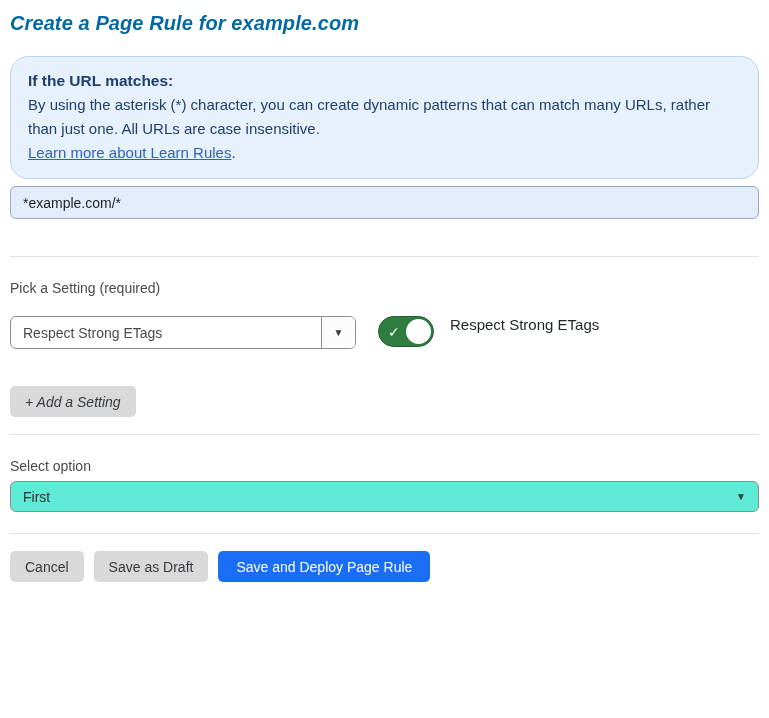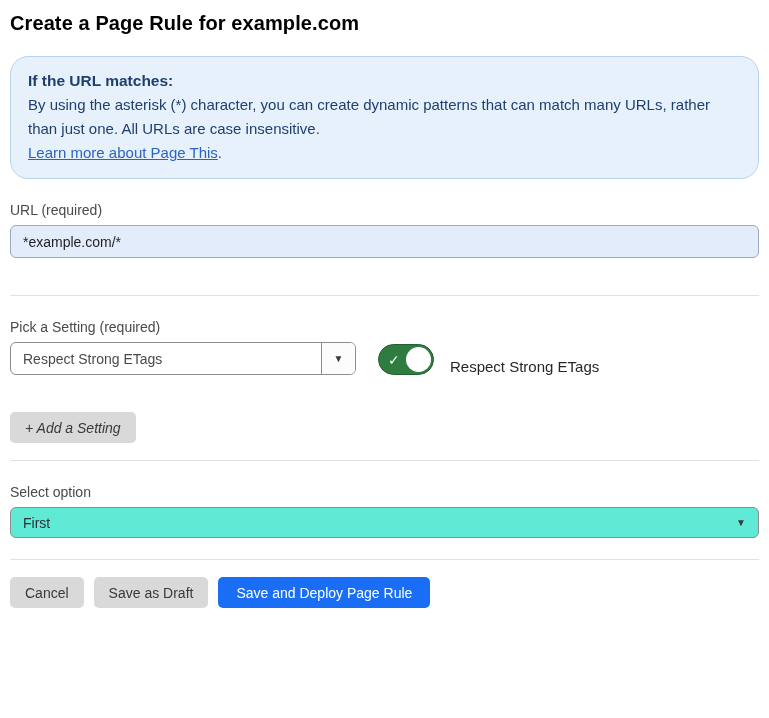--- a/index.html
+++ b/index.html
@@ -27,23 +27,24 @@
   }
   .page {
     width: 769px;
     height: 718px;
     padding: 10px 10px 0 10px;
     overflow: hidden;
   }
   .page-title {
     font-size: 20px;
     font-weight: bold;
-    color: #000000;
+    color: #0369a1;
     margin-top: 2px;
     letter-spacing: 0.1px;
+    font-style: italic;
   }
   .info-box {
     margin-top: 21px;
     background: var(--info-bg);
     border: 1px solid var(--info-border);
     border-radius: 18px;
     padding: 12px 17px 13px 17px;
     color: var(--info-text);
     font-size: 15px;
     line-height: 24px;
@@ -80,23 +81,23 @@
     border-top: 1px solid var(--divider);
     margin-top: 37px;
   }
   .section-heading {
     margin-top: 20px;
     font-size: 16px;
     font-weight: bold;
     color: #23282d;
   }
   .setting-row {
-    margin-top: 7px;
-    display: flex;
-    align-items: flex-end;
+    margin-top: 20px;
+    display: flex;
+    align-items: flex-start;
   }
   .select-box {
     display: inline-flex;
     align-items: stretch;
     width: 346px;
     height: 33px;
     border: 1px solid var(--select-border);
     border-radius: 6px;
     background: #fff;
     cursor: pointer;
@@ -217,24 +218,23 @@
 </head>
 <body>
 
 <div class="page">
 
   <h1 class="page-title">Create a Page Rule for example.com</h1>
 
   <div class="info-box">
     <div class="info-heading">If the URL matches:</div>
     <div class="info-body">By using the asterisk (*) character, you can create dynamic patterns that can match many URLs, rather than just one. All URLs are case insensitive.</div>
-    <div><a class="info-link">Learn more about Page This</a><span>.</span></div>
-  </div>
-
-  <div class="field-label">URL (required)</div>
+    <div><a class="info-link">Learn more about Learn Rules</a><span>.</span></div>
+  </div>
+
   <input class="url-input" type="text" value="*example.com/*" style="">
 
   <hr class="divider">
 
 
   <div class="field-label">Pick a Setting (required)</div>
 
   <div class="setting-row">
     <div class="select-box">
       <span class="select-value">Respect Strong ETags</span>

